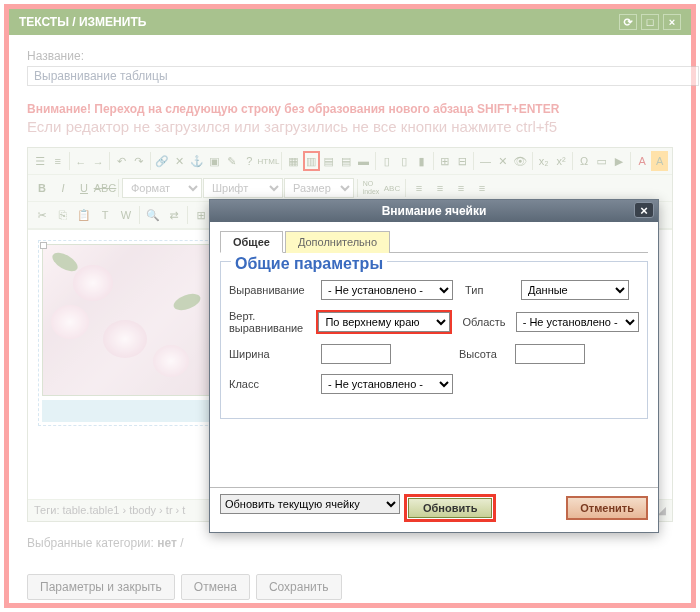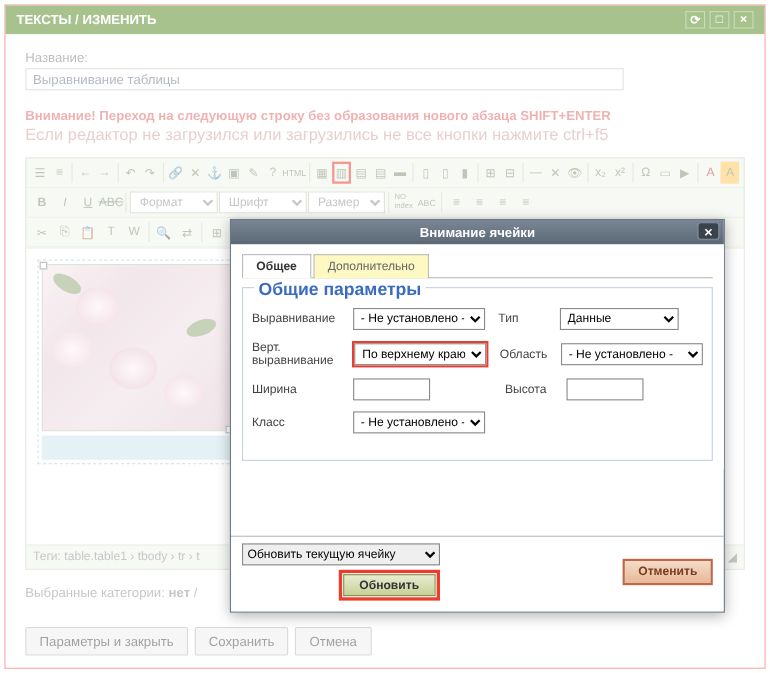--- a/index.html
+++ b/index.html
@@ -1,27 +1,27 @@
 <!DOCTYPE html>
 <html><head>
 <meta charset="utf-8">
 <style>
 * { box-sizing: border-box; margin: 0; padding: 0; }
 body { font-family: Arial, sans-serif; font-size: 11px; background: #fff; width: 700px; height: 612px; position: relative; overflow: hidden; }
 
-.window { border: 1px solid #fca5a5; position: absolute; top: 4px; left: 4px; right: 4px; bottom: 4px; background: #fff; }
+.window { border: 5px solid #fca5a5; position: absolute; top: 4px; left: 4px; right: 4px; bottom: 4px; background: #fff; }
 .title-bar { background: #a8c28e; color: #fff; padding: 5px 10px; font-size: 12px; font-weight: bold; display: flex; justify-content: space-between; align-items: center; }
 .title-controls { display: flex; gap: 4px; }
 .title-controls span { width: 18px; height: 16px; border: 1px solid #c9dcb8; display: inline-flex; align-items: center; justify-content: center; font-size: 11px; cursor: pointer; color: #fff; }
 
 .content { padding: 14px 18px; position: relative; height: calc(100% - 28px); }
 .faded { opacity: 0.55; }
 
 .label { color: #888; font-size: 12px; margin-bottom: 3px; }
-.title-input { width: 544px; border: 1px solid #ccc; padding: 3px 6px; font-size: 12px; color: #768296; height: 20px; }
+.title-input { width: 672px; border: 1px solid #ccc; padding: 3px 6px; font-size: 12px; color: #768296; height: 20px; }
 
 .warn-red { color: #e57373; font-weight: bold; font-size: 12px; margin-top: 16px; }
 .warn-sub { color: #d4a8a8; font-size: 15px; margin-top: 2px; }
 
 .toolbar-wrap { border: 1px solid #cfd6c5; margin-top: 12px; background: #f2f5ee; }
 .toolbar-row { display: flex; align-items: center; padding: 3px 4px; border-bottom: 1px solid #e0e6d8; gap: 1px; flex-wrap: nowrap; }
 .tbtn { width: 20px; height: 20px; border: 1px solid transparent; display: inline-flex; align-items: center; justify-content: center; font-size: 11px; color: #8a9a7a; cursor: pointer; background: #f2f5ee; }
 .tsep { width: 1px; height: 18px; background: #d0d8c6; margin: 0 2px; }
 .tsel { border: 1px solid #c9d2be; background: #fff; font-size: 11px; color: #999; padding: 2px 4px; height: 20px; }
 .tsel.fmt { width: 80px; }
@@ -56,21 +56,21 @@
 .tab.active { background: #fff; border-bottom: 1px solid #fff; color: #333; font-weight: bold; }
 
 .fieldset { border: 1px solid #c5d0e0; padding: 10px 8px 14px; }
 .legend { color: #3a6bbf; font-size: 16px; padding: 0 4px; background: #fff; position: relative; top: -17px; left: 2px; display: inline-block; font-weight: bold; }
 .fs-body { margin-top: -10px; }
 
 .frow { display: flex; align-items: center; margin-bottom: 10px; gap: 6px; }
 .flabel { width: 86px; color: #444; font-size: 11px; }
 .flabel.short { width: 50px; }
 .fsel, .finp { border: 1px solid #888; font-size: 11px; padding: 1px 2px; height: 20px; background: #fff; }
-.fsel { width: 120px; }
+.fsel { width: 132px; }
 .finp { width: 70px; }
 .fsel.wide { width: 130px; }
 .hl-box { border: 2px solid #ef3b2c; padding: 0; display: inline-block; }
 .hl-box .fsel { border: 1px solid #888; }
 
 .dlg-footer { border-top: 1px solid #bbb; padding: 6px 10px 10px; display: flex; align-items: center; justify-content: space-between; }
 .foot-left { display: flex; align-items: center; gap: 6px; }
 .scope-sel { border: 1px solid #888; font-size: 11px; height: 20px; width: 180px; }
 .btn-upd { border: 1px solid #7a8a3e; background: linear-gradient(#e8ecd0, #c8d098); padding: 3px 14px; font-size: 11px; font-weight: bold; cursor: pointer; color: #333; }
 .btn-upd-wrap { border: 3px solid #ef3b2c; padding: 1px; display: inline-block; }
@@ -210,22 +210,22 @@
       </div>
 
       <div class="cats">
         <span>Выбранные категории:</span>
         <b>нет</b>
         <span> /</span>
       </div>
 
       <div class="btn-row">
         <button class="btn">Параметры и закрыть</button>
+        <button class="btn">Отмена</button>
         <button class="btn">Сохранить</button>
-        <button class="btn">Отмена</button>
       </div>
     </div>
   </div>
 </div>
 
 <div class="dialog">
   <div class="dlg-title">
     <span>Внимание ячейки</span>
     <span class="dlg-close">×</span>
   </div>
@@ -261,21 +261,21 @@
         <div class="frow">
           <span class="flabel">Класс</span>
           <select class="fsel"><option>- Не установлено -</option></select>
         </div>
       </div>
     </div>
   </div>
   <div style="height:60px"></div>
   <div class="dlg-footer">
     <div class="foot-left">
-      <div style="display:flex;flex-direction:column;gap:4px;align-items:flex-end">
+      <div style="display:flex;flex-direction:row;gap:4px;align-items:flex-start">
         <select class="scope-sel"><option>Обновить текущую ячейку</option></select>
         <span class="btn-upd-wrap">
           <button class="btn-upd">Обновить</button>
         </span>
       </div>
     </div>
     <button class="btn-cancel">Отменить</button>
   </div>
 </div>
 

